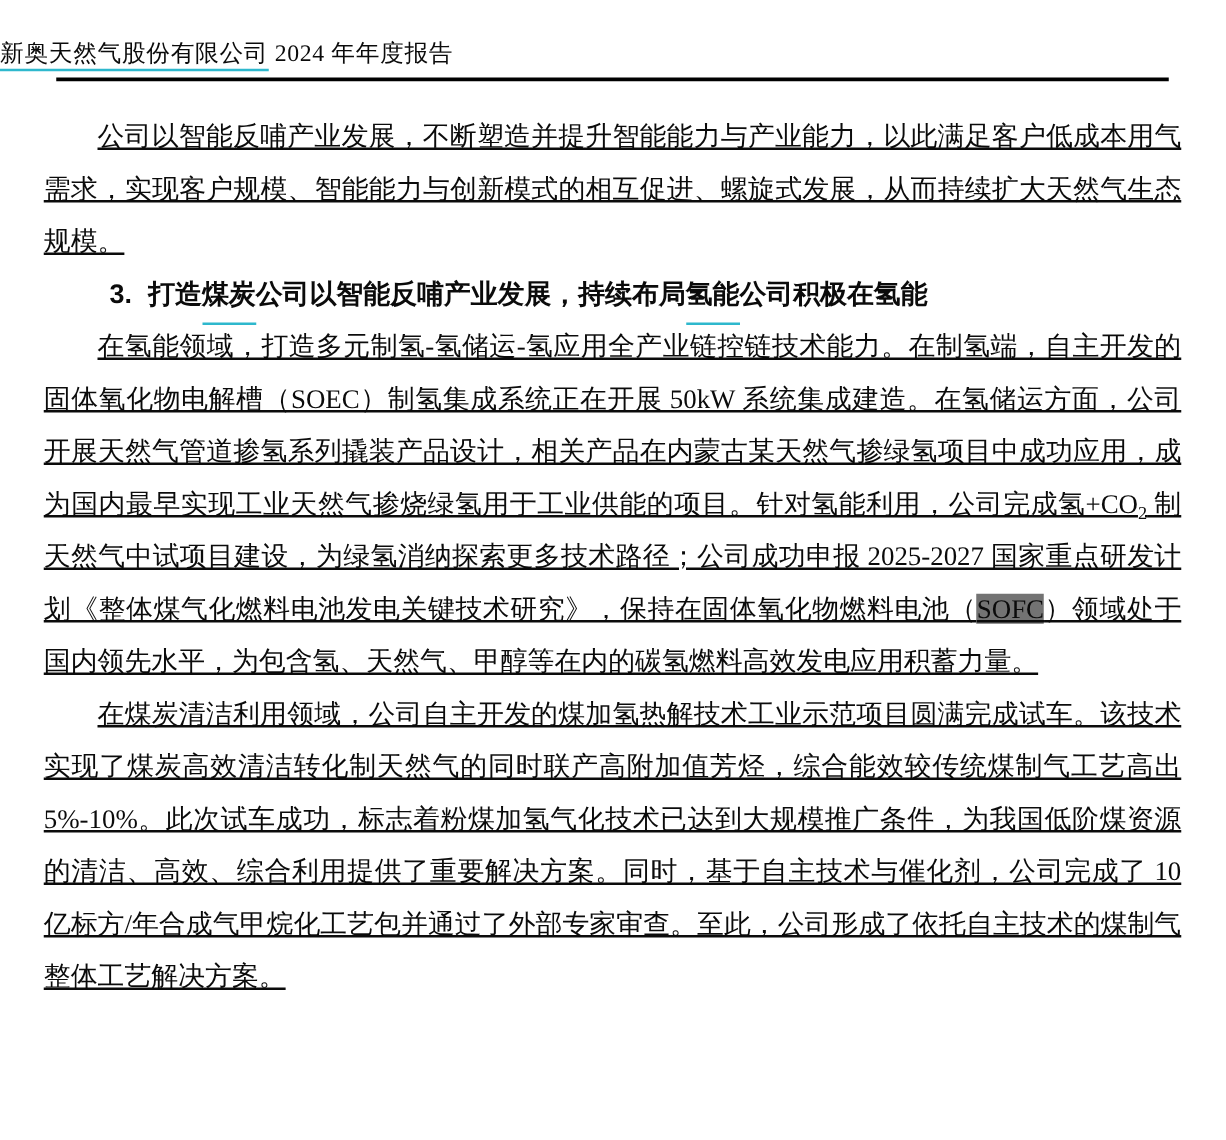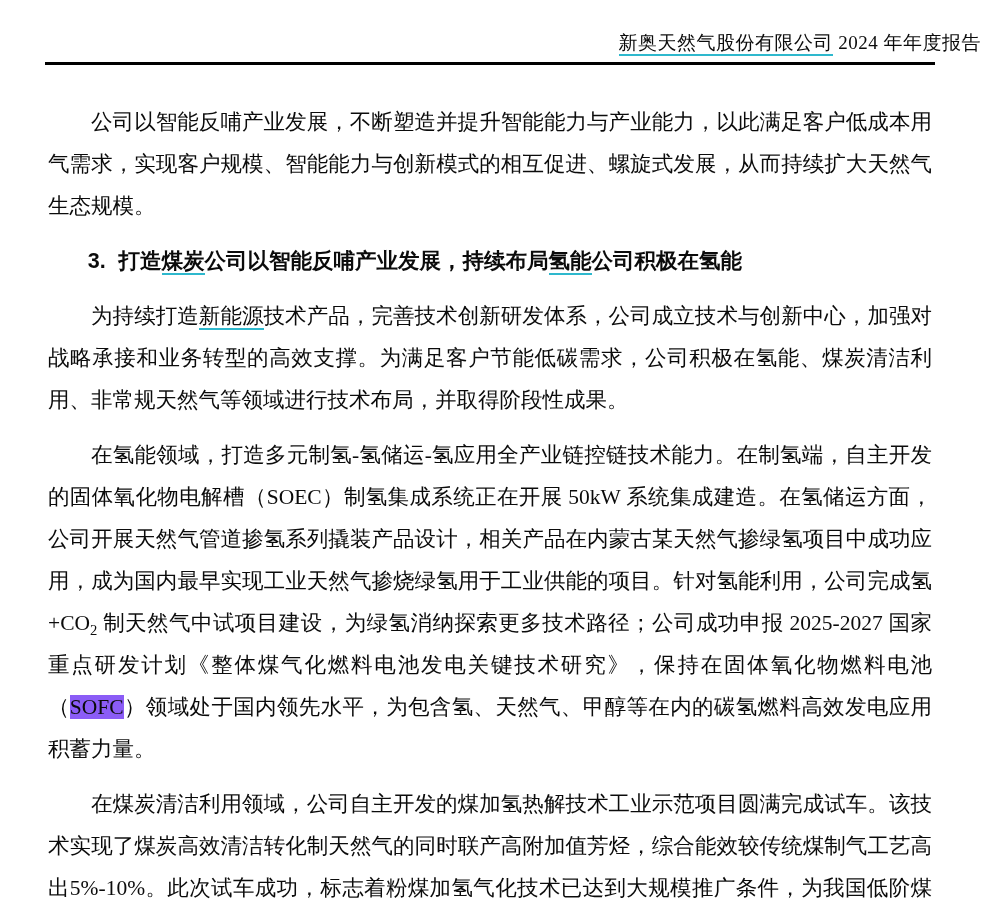--- a/index.html
+++ b/index.html
@@ -10,21 +10,21 @@
     background: #ffffff;
     overflow: hidden;
     font-family: "Liberation Serif", "DejaVu Serif", serif;
     color: #0b0b0b;
   }
   .header-title {
     position: absolute;
     top: 30px;
     left: 0;
     width: 981px;
-    text-align: right;
+    text-align: left;
     font-size: 19px;
     letter-spacing: 0.5px;
     white-space: nowrap;
   }
   .company-link {
     border-bottom: 2px solid #2eb8cd;
     padding-bottom: 1px;
   }
   .header-rule {
     position: absolute;
@@ -38,40 +38,41 @@
     position: absolute;
     top: 88px;
     left: 35px;
     width: 910px;
     font-size: 21.5px;
     line-height: 42px;
     text-align: justify;
     text-justify: inter-ideograph;
   }
   .content p {
-    margin: 13px;
+    margin: 0;
     text-indent: 2em;
+    text-decoration: underline;
   }
   .section-heading {
     margin: 0;
     padding-left: 2.45em;
     font-size: 21.5px;
     font-weight: 700;
     font-family: "Liberation Sans", "DejaVu Sans", sans-serif;
     text-align: left;
   }
   .section-heading .num {
     margin-right: 0.6em;
   }
   .term-link {
     border-bottom: 2px solid #2eb8cd;
-    padding-bottom: 0px;
+    padding-bottom: 11px;
   }
   .hl {
-    background: #8b5cf6;
+    background: #737373;
   }
   sub {
     font-size: 0.68em;
     line-height: 0;
   }
 </style>
 </head>
 <body>
 
 <div class="header-title">
@@ -81,19 +82,18 @@
 <div class="header-rule"></div>
 
 <div class="content">
 
   <p><span>公司以智能反哺产业发展，不断塑造并提升智能能力与产业能力，以此满足客户低成本用气需求，实现客户规模、智能能力与创新模式的相互促进、螺旋式发展，从而持续扩大天然气生态规模。</span></p>
 
   <div class="section-heading">
     <span class="num">3.</span><span><span>打造</span><span class="term-link">煤炭</span><span>公司以智能反哺产业发展，持续布局</span><span class="term-link">氢能</span><span>公司积极在氢能</span></span>
   </div>
 
-  <p><span>为持续打造</span><span class="term-link">新能源</span><span>技术产品，完善技术创新研发体系，公司成立技术与创新中心，加强对战略承接和业务转型的高效支撑。为满足客户节能低碳需求，公司积极在氢能、煤炭清洁利用、非常规天然气等领域进行技术布局，并取得阶段性成果。</span></p>
 
   <p><span>在氢能领域，打造多元制氢-氢储运-氢应用全产业链控链技术能力。在制氢端，自主开发的固体氧化物电解槽（SOEC）制氢集成系统正在开展 50kW 系统集成建造。在氢储运方面，公司开展天然气管道掺氢系列撬装产品设计，相关产品在内蒙古某天然气掺绿氢项目中成功应用，成为国内最早实现工业天然气掺烧绿氢用于工业供能的项目。针对氢能利用，公司完成氢+CO</span><sub>2</sub><span> 制天然气中试项目建设，为绿氢消纳探索更多技术路径；公司成功申报 2025-2027 国家重点研发计划《整体煤气化燃料电池发电关键技术研究》，保持在固体氧化物燃料电池（</span><span class="hl">SOFC</span><span>）领域处于国内领先水平，为包含氢、天然气、甲醇等在内的碳氢燃料高效发电应用积蓄力量。</span></p>
 
   <p><span>在煤炭清洁利用领域，公司自主开发的煤加氢热解技术工业示范项目圆满完成试车。该技术实现了煤炭高效清洁转化制天然气的同时联产高附加值芳烃，综合能效较传统煤制气工艺高出5%-10%。此次试车成功，标志着粉煤加氢气化技术已达到大规模推广条件，为我国低阶煤资源的清洁、高效、综合利用提供了重要解决方案。同时，基于自主技术与催化剂，公司完成了 10 亿标方/年合成气甲烷化工艺包并通过了外部专家审查。至此，公司形成了依托自主技术的煤制气整体工艺解决方案。</span></p>
 
 </div>
 
 </body></html>

